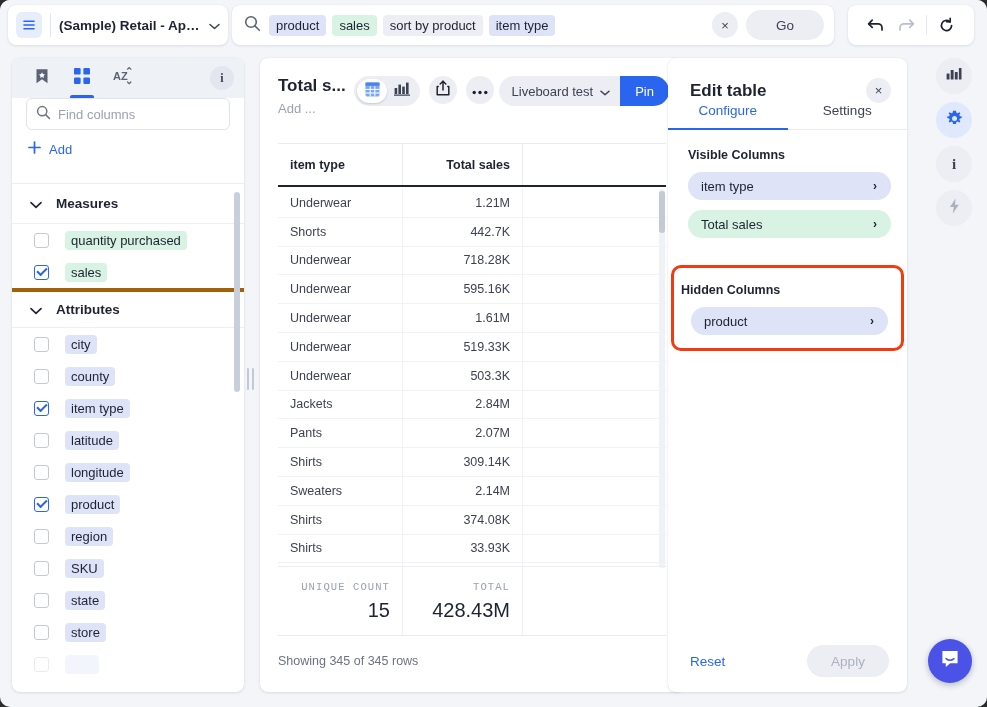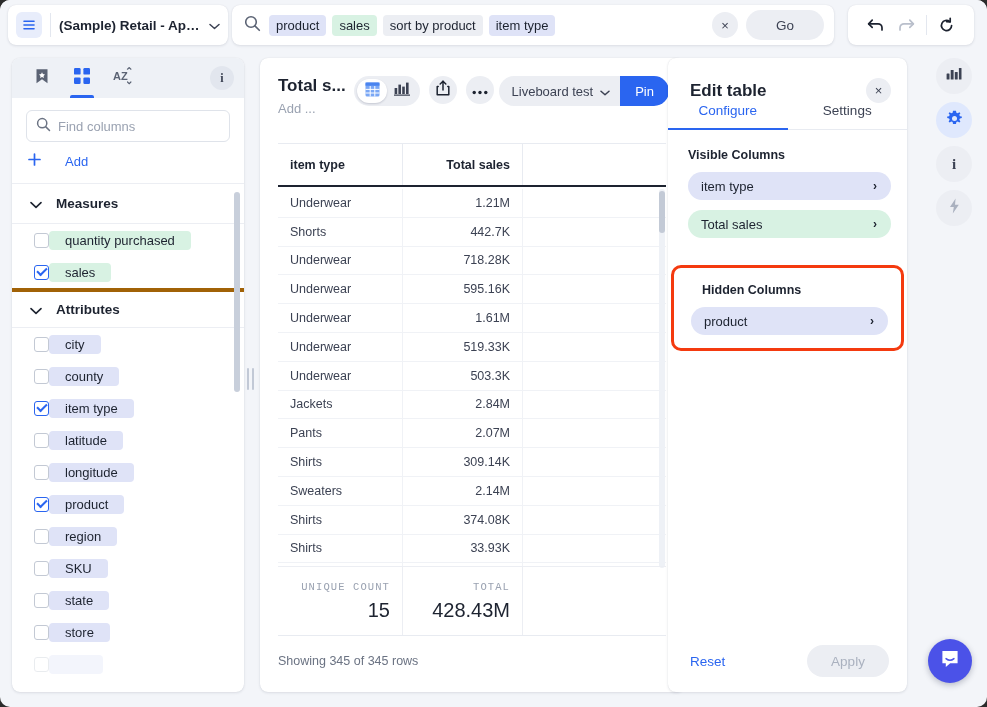--- a/index.html
+++ b/index.html
@@ -88,36 +88,36 @@
   .lp-tab.active::after {
     content: ''; position: absolute; bottom: 0; left: 8px; right: 8px; height: 3px;
     background: #2a65f0; border-radius: 2px 2px 0 0;
   }
   #lp-info {
     position: absolute; right: 10px; top: 8px;
     width: 24px; height: 24px; border-radius: 50%; background: #e2e6ee;
     display: flex; align-items: center; justify-content: center; cursor: pointer;
     font-size: 12px; font-weight: bold; color: #3c4253; font-family: "Liberation Serif", serif;
   }
-  #lp-search-wrap { padding: 12px 14px 0 14px; }
+  #lp-search-wrap { padding: 0 14px 0 14px; }
   #find-box {
     height: 32px; border: 1px solid #dfe3ea; border-radius: 6px;
     display: flex; align-items: center; padding: 0 9px;
   }
   #find-input {
     border: none; outline: none; font-size: 13px; color: #1d2330;
     margin-left: 7px; width: 100%; font-family: "Liberation Sans", sans-serif;
     background: transparent;
   }
   #find-input::placeholder { color: #9aa2b1; }
   #add-row {
     display: flex; align-items: center; padding: 10px 16px 12px 16px;
     cursor: pointer;
   }
-  #add-label { color: #2a65f0; font-size: 13px; margin-left: 24px; }
+  #add-label { color: #2a65f0; font-size: 13px; margin-left: 8px; }
   #lp-scroll {
     position: absolute; top: 125px; left: 0; right: 0; bottom: 6px;
     overflow: hidden; border-top: 1px solid #eceef3;
   }
   .grp-head {
     display: flex; align-items: center; height: 40px; padding-left: 18px;
     border-bottom: 1px solid #eceef3; cursor: pointer;
   }
   .grp-title { font-size: 13.5px; font-weight: bold; color: #1d2330; margin-left: 14px; }
   .col-row { display: flex; align-items: center; height: 32px; padding-left: 22px; }
@@ -126,22 +126,22 @@
     flex: 0 0 auto; cursor: pointer; background: #fff;
     display: flex; align-items: center; justify-content: center;
   }
   .cb.checked { border-color: #2a65f0; }
   .cb.checked::after {
     content: ''; width: 8px; height: 4px;
     border-left: 2px solid #2a65f0; border-bottom: 2px solid #2a65f0;
     transform: rotate(-45deg) translate(1px,-1px);
   }
   .col-pill {
-    font-size: 13px; color: #1d2330;
-    padding: 2px 16px; border-radius: 4px; cursor: pointer;
+    margin-left: 16px; font-size: 13px; color: #1d2330;
+    padding: 2px 6px; border-radius: 4px; cursor: pointer;
   }
   .col-pill.attr { background: #dfe3f7; }
   .col-pill.meas { background: #d8f2e3; }
   #lp-scrollbar {
     position: absolute; right: 4px; top: 8px; width: 6px; height: 200px;
     background: #c8cfdb; border-radius: 3px; cursor: pointer;
   }
   #drag-handle {
     position: absolute; left: 246px; top: 367px; width: 8px; height: 24px;
     display: flex; gap: 3px; align-items: center; justify-content: center; cursor: col-resize;
@@ -274,21 +274,21 @@
     display: flex; align-items: center; justify-content: space-between;
     padding: 0 14px 0 13px; font-size: 13px; color: #1d2330; cursor: pointer;
   }
   .colchip.attr { background: #dfe3f7; }
   .colchip.meas { background: #d8f2e3; }
   .chev { font-size: 12px; color: #1d2330; font-weight: bold; }
   #hidden-box {
     position: absolute; left: 3px; right: 3px; top: 207px;
     border: 3px solid #f43a0f; border-radius: 10px; padding: 3px 0 13px 0;
   }
-  #hidden-box .sec-label { padding-top: 12px; padding-left: 28px; }
+  #hidden-box .sec-label { padding-top: 12px; padding-left: 7px; }
   #hidden-box .colchip { margin-left: 17px; margin-right: 13px; }
   #rp-footer {
     position: absolute; bottom: 0; left: 0; right: 0; height: 62px;
     display: flex; align-items: center; justify-content: space-between;
     padding: 0 18px 0 22px;
   }
   #reset-btn { font-size: 13.5px; color: #2a65f0; cursor: pointer; }
   #apply-btn {
     min-width: 82px; height: 32px; border-radius: 16px; background: #eceef3;
     color: #aab1bf; font-size: 13.5px; display: flex; align-items: center;

